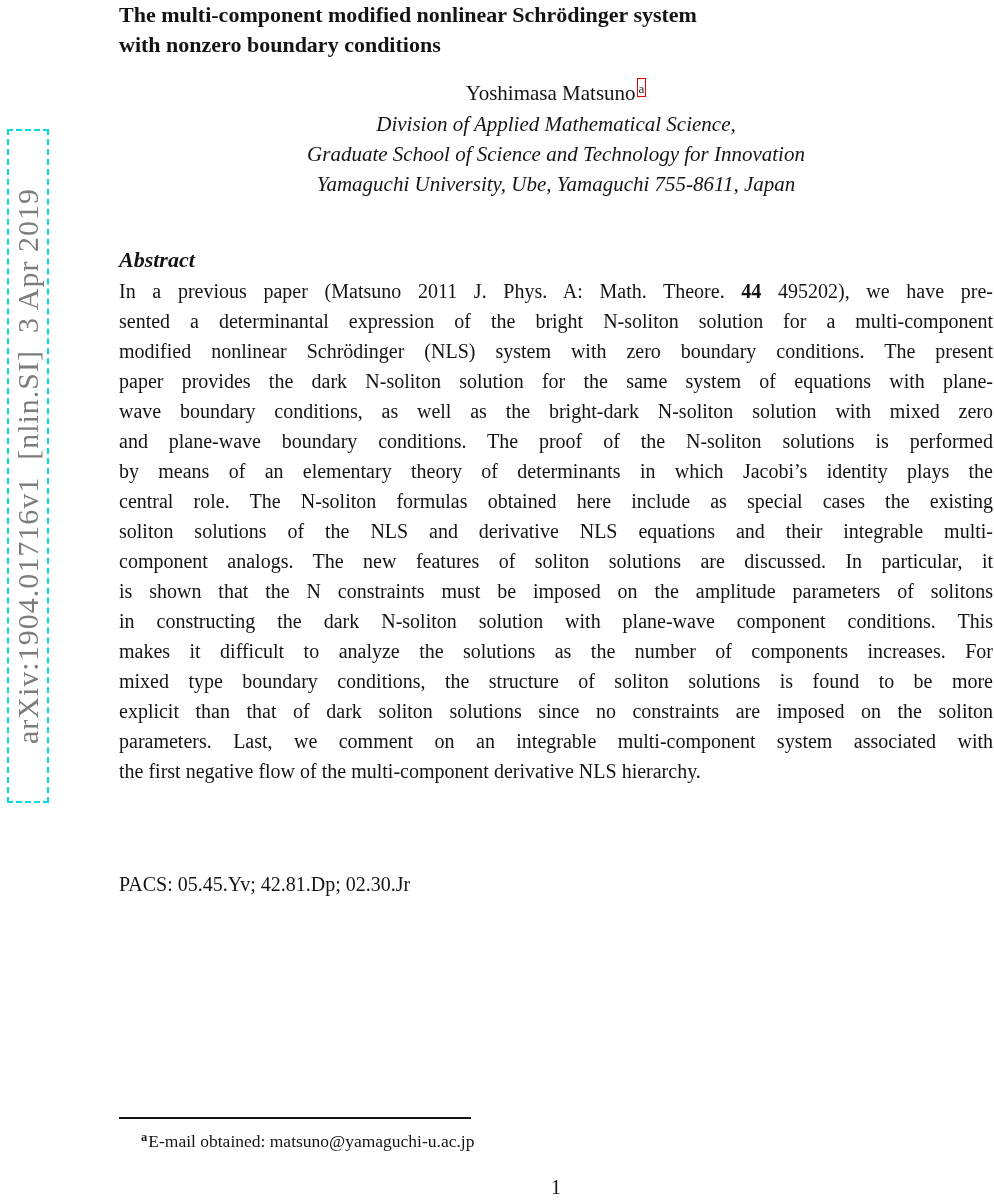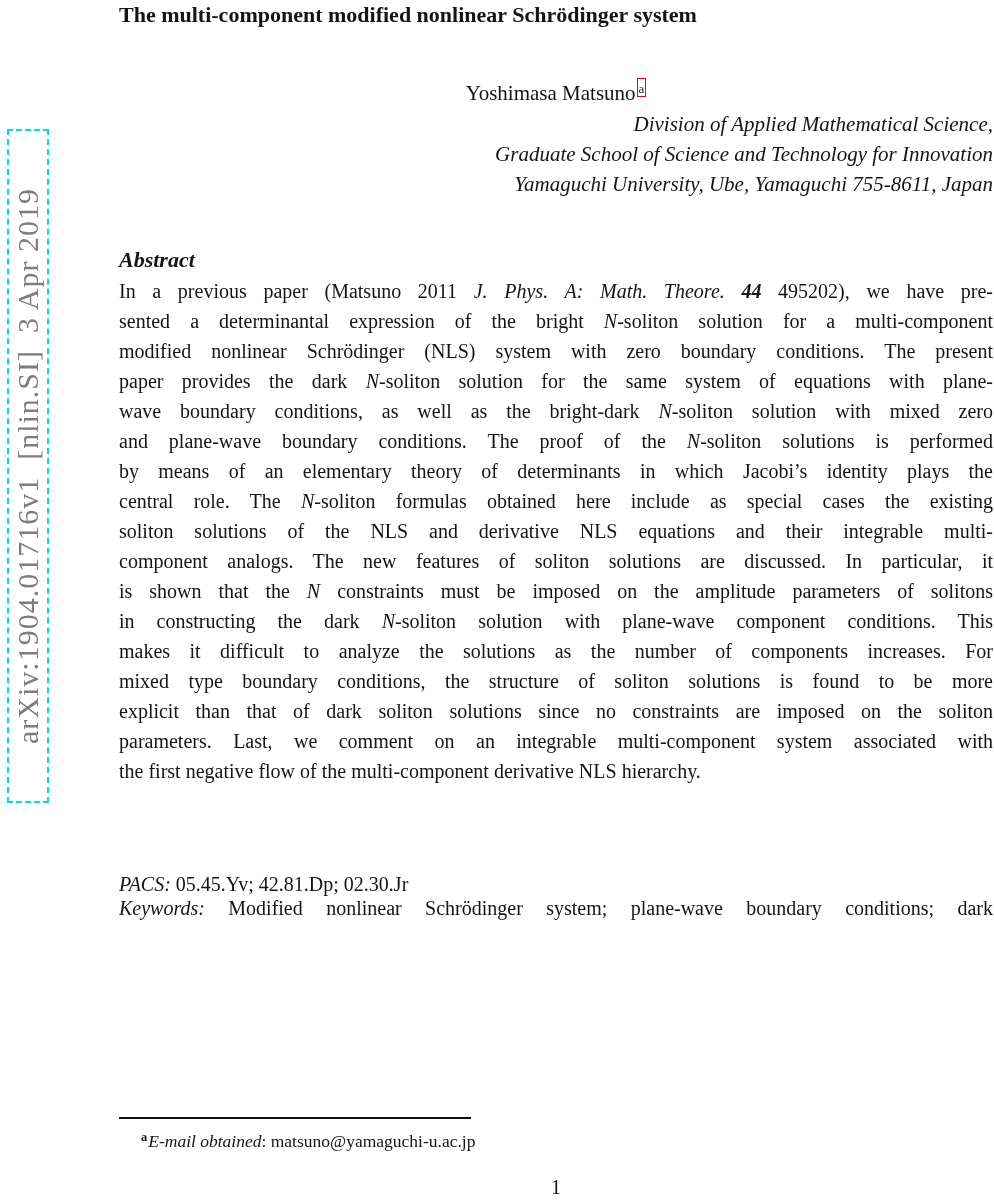--- a/index.html
+++ b/index.html
@@ -44,39 +44,39 @@
   .fnmark-box {
     display: inline-block;
     border: 1.5px solid var(--mark-border, #ee0000);
     padding: 0 1px; margin-left: 1px;
     vertical-align: 7px;
     line-height: 14px;
   }
   .fnmark-box .fnmark-a { font-size: 13px; color: #222; }
   .affiliation {
     position: absolute; top: 109px; width: 100%;
-    text-align: right; font-style: italic;
+    text-align: center; font-style: italic;
     font-size: 21px; line-height: 30px;
   }
 
   .abstract-heading {
     position: absolute; top: 246px;
     font-weight: bold; font-size: 22px; line-height: 28px; font-style: italic;
   }
   .abstract-body { position: absolute; top: 276px; width: 100%; }
 
   .tline {
     height: 30px; line-height: 30px;
     font-size: 20px;
     text-align: justify; text-align-last: justify;
     overflow: hidden; white-space: nowrap;
   }
   .tline.last { text-align-last: left; }
-  .seg.i { font-style: italic; }
-  .seg.b { font-weight: bold; font-style: italic; }
+  .seg.i { }
+  .seg.b { font-weight: bold; }
   .seg.sup {
     font-size: 12.5px; font-weight: bold;
     vertical-align: 6px; margin-right: 1px;
   }
 
   .pacs {
     position: absolute; top: 869px; width: 100%;
     font-size: 20px; line-height: 30px;
   }
   .keywords { position: absolute; top: 893px; width: 100%; }
@@ -101,20 +101,21 @@
 <div class="page">
 
   <div class="stamp-box">
     <span class="stamp-text">arXiv:1904.01716v1  [nlin.SI]  3 Apr 2019</span>
   </div>
 
   <div class="col">
 
     <div class="title">
       <div>The multi-component modified nonlinear Schrödinger system</div>
+      <div>with nonzero boundary conditions</div>
     </div>
 
     <div class="author">
       <span>Yoshimasa Matsuno</span><span class="fnmark-box"><span class="fnmark-a">a</span></span>
     </div>
 
     <div class="affiliation">
       <div>Division of Applied Mathematical Science,</div>
       <div>Graduate School of Science and Technology for Innovation</div>
       <div>Yamaguchi University, Ube, Yamaguchi 755-8611, Japan</div>
@@ -138,21 +139,20 @@
         <div class="tline"><span class="seg">makes it difficult to analyze the solutions as the number of components increases. For</span></div>
         <div class="tline"><span class="seg">mixed type boundary conditions, the structure of soliton solutions is found to be more</span></div>
         <div class="tline"><span class="seg">explicit than that of dark soliton solutions since no constraints are imposed on the soliton</span></div>
         <div class="tline"><span class="seg">parameters. Last, we comment on an integrable multi-component system associated with</span></div>
         <div class="tline last"><span class="seg">the first negative flow of the multi-component derivative NLS hierarchy.</span></div>
       </div>
 
     <div class="pacs tline last"><span class="seg i">PACS: </span><span class="seg">05.45.Yv; 42.81.Dp; 02.30.Jr</span></div>
 
     <div class="keywords">
-        <div class="tline"><span class="seg i">Keywords: </span><span class="seg">Modified nonlinear Schrödinger system; plane-wave boundary conditions; dark</span></div>
       </div>
 
     <div class="footnote-rule"></div>
 
     <div class="footnote tline last"><span class="seg sup">a</span><span class="seg i">E-mail obtained</span><span class="seg">: matsuno@yamaguchi-u.ac.jp</span></div>
 
     <div class="page-number">1</div>
 
   </div>
 </div>

